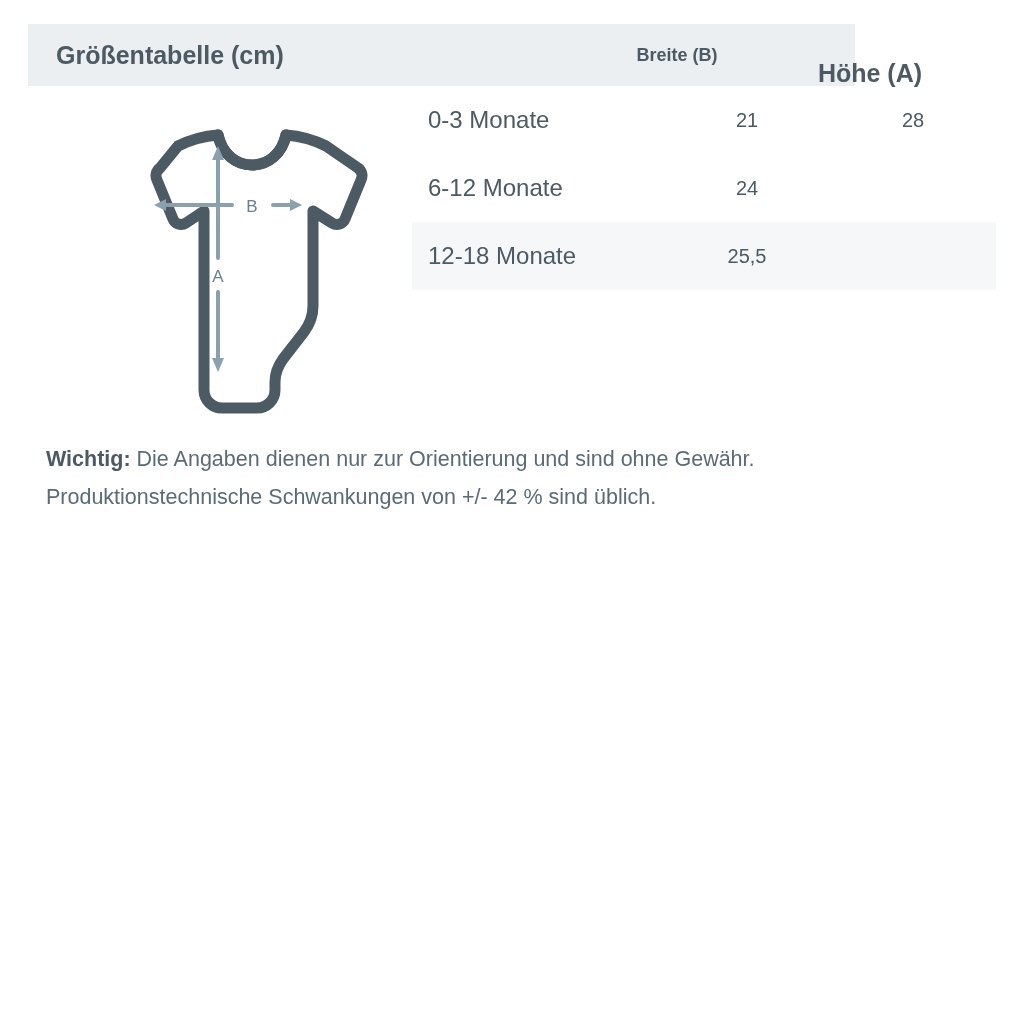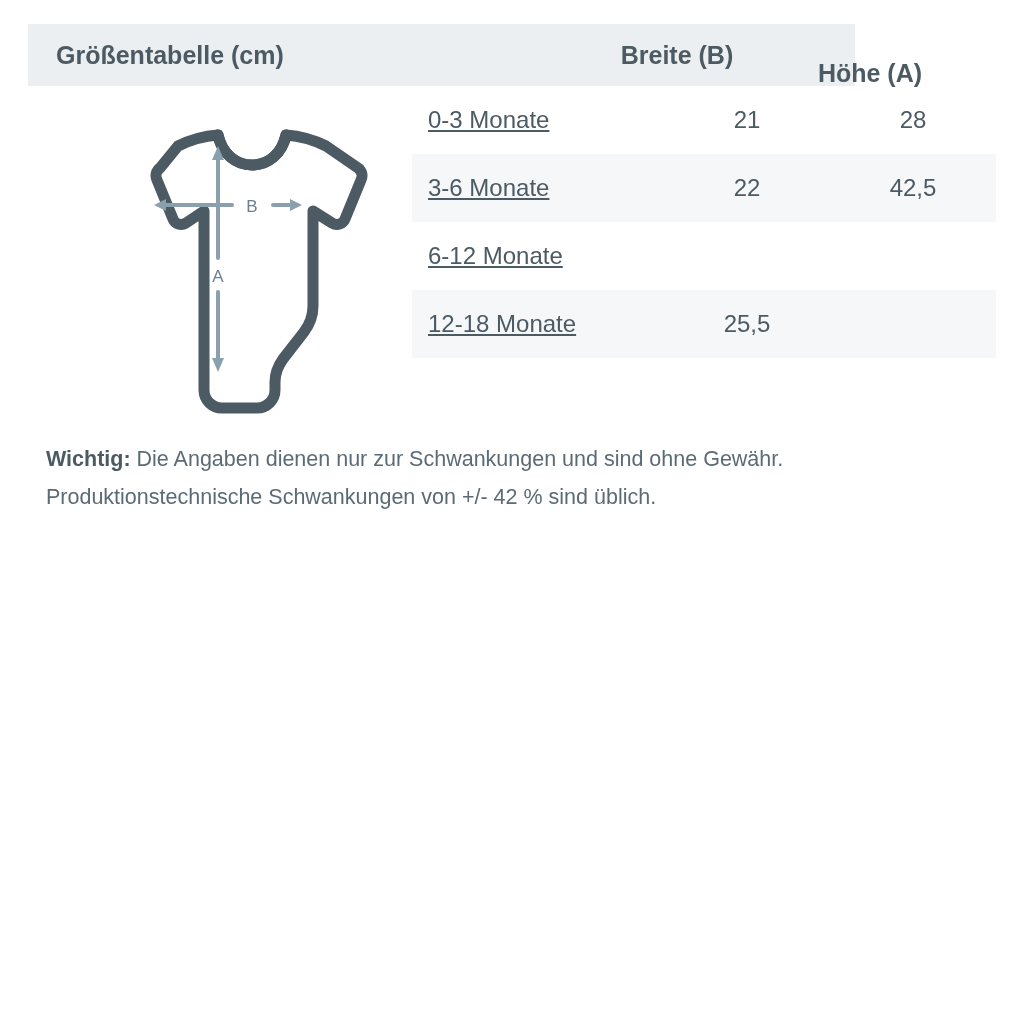--- a/index.html
+++ b/index.html
@@ -39,21 +39,21 @@
     font-size: 25px;
     font-weight: bold;
     color: #4c5a63;
     white-space: nowrap;
   }
   .header-col-b {
     position: absolute;
     left: 567px;
     width: 164px;
     text-align: center;
-    font-size: 25px;
+    font-size: 18px;
     font-weight: bold;
     color: #4c5a63;
   }
   .header-col-a {
     position: absolute;
     left: 760px;
     width: 164px;
     text-align: center;
     font-size: 25px;
     font-weight: bold;
@@ -77,26 +77,25 @@
   .row.alt {
     background: #f5f7f8;
   }
   .row .cell-size {
     width: 252px;
     padding-left: 16px;
     box-sizing: border-box;
     font-size: 24px;
     color: #4c5a63;
     white-space: nowrap;
-    text-decoration: underline;
   }
   .row .cell-val {
     width: 166px;
     text-align: center;
-    font-size: 24px;
+    font-size: 20px;
     color: #4c5a63;
   }
 
   
   .illustration {
     position: absolute;
     left: 70px;
     top: 110px;
     width: 320px;
     height: 310px;
@@ -184,35 +183,31 @@
   </div>
 
   <div class="table">
 
     <div class="row">
       <div class="cell-size">0-3 Monate</div>
       <div class="cell-val">21</div>
       <div class="cell-val">28</div>
     </div>
 
-    <div class="row alt">
-      <div class="cell-size">3-6 Monate</div>
-      <div class="cell-val">22</div>
-      <div class="cell-val">42,5</div>
-    </div>
 
     <div class="row">
       <div class="cell-size">6-12 Monate</div>
+      <div class="cell-val">24</div>
     </div>
 
     <div class="row alt">
       <div class="cell-size">12-18 Monate</div>
       <div class="cell-val">25,5</div>
     </div>
 
   </div>
 
   <div class="note">
-    <span><b>Wichtig:</b><span> Die Angaben dienen nur zur Schwankungen und sind ohne Gewähr.</span></span>
+    <span><b>Wichtig:</b><span> Die Angaben dienen nur zur Orientierung und sind ohne Gewähr.</span></span>
     <span class="note-line2">Produktionstechnische Schwankungen von +/- 42 % sind üblich.</span>
   </div>
 
 </div>
 
 </body></html>

